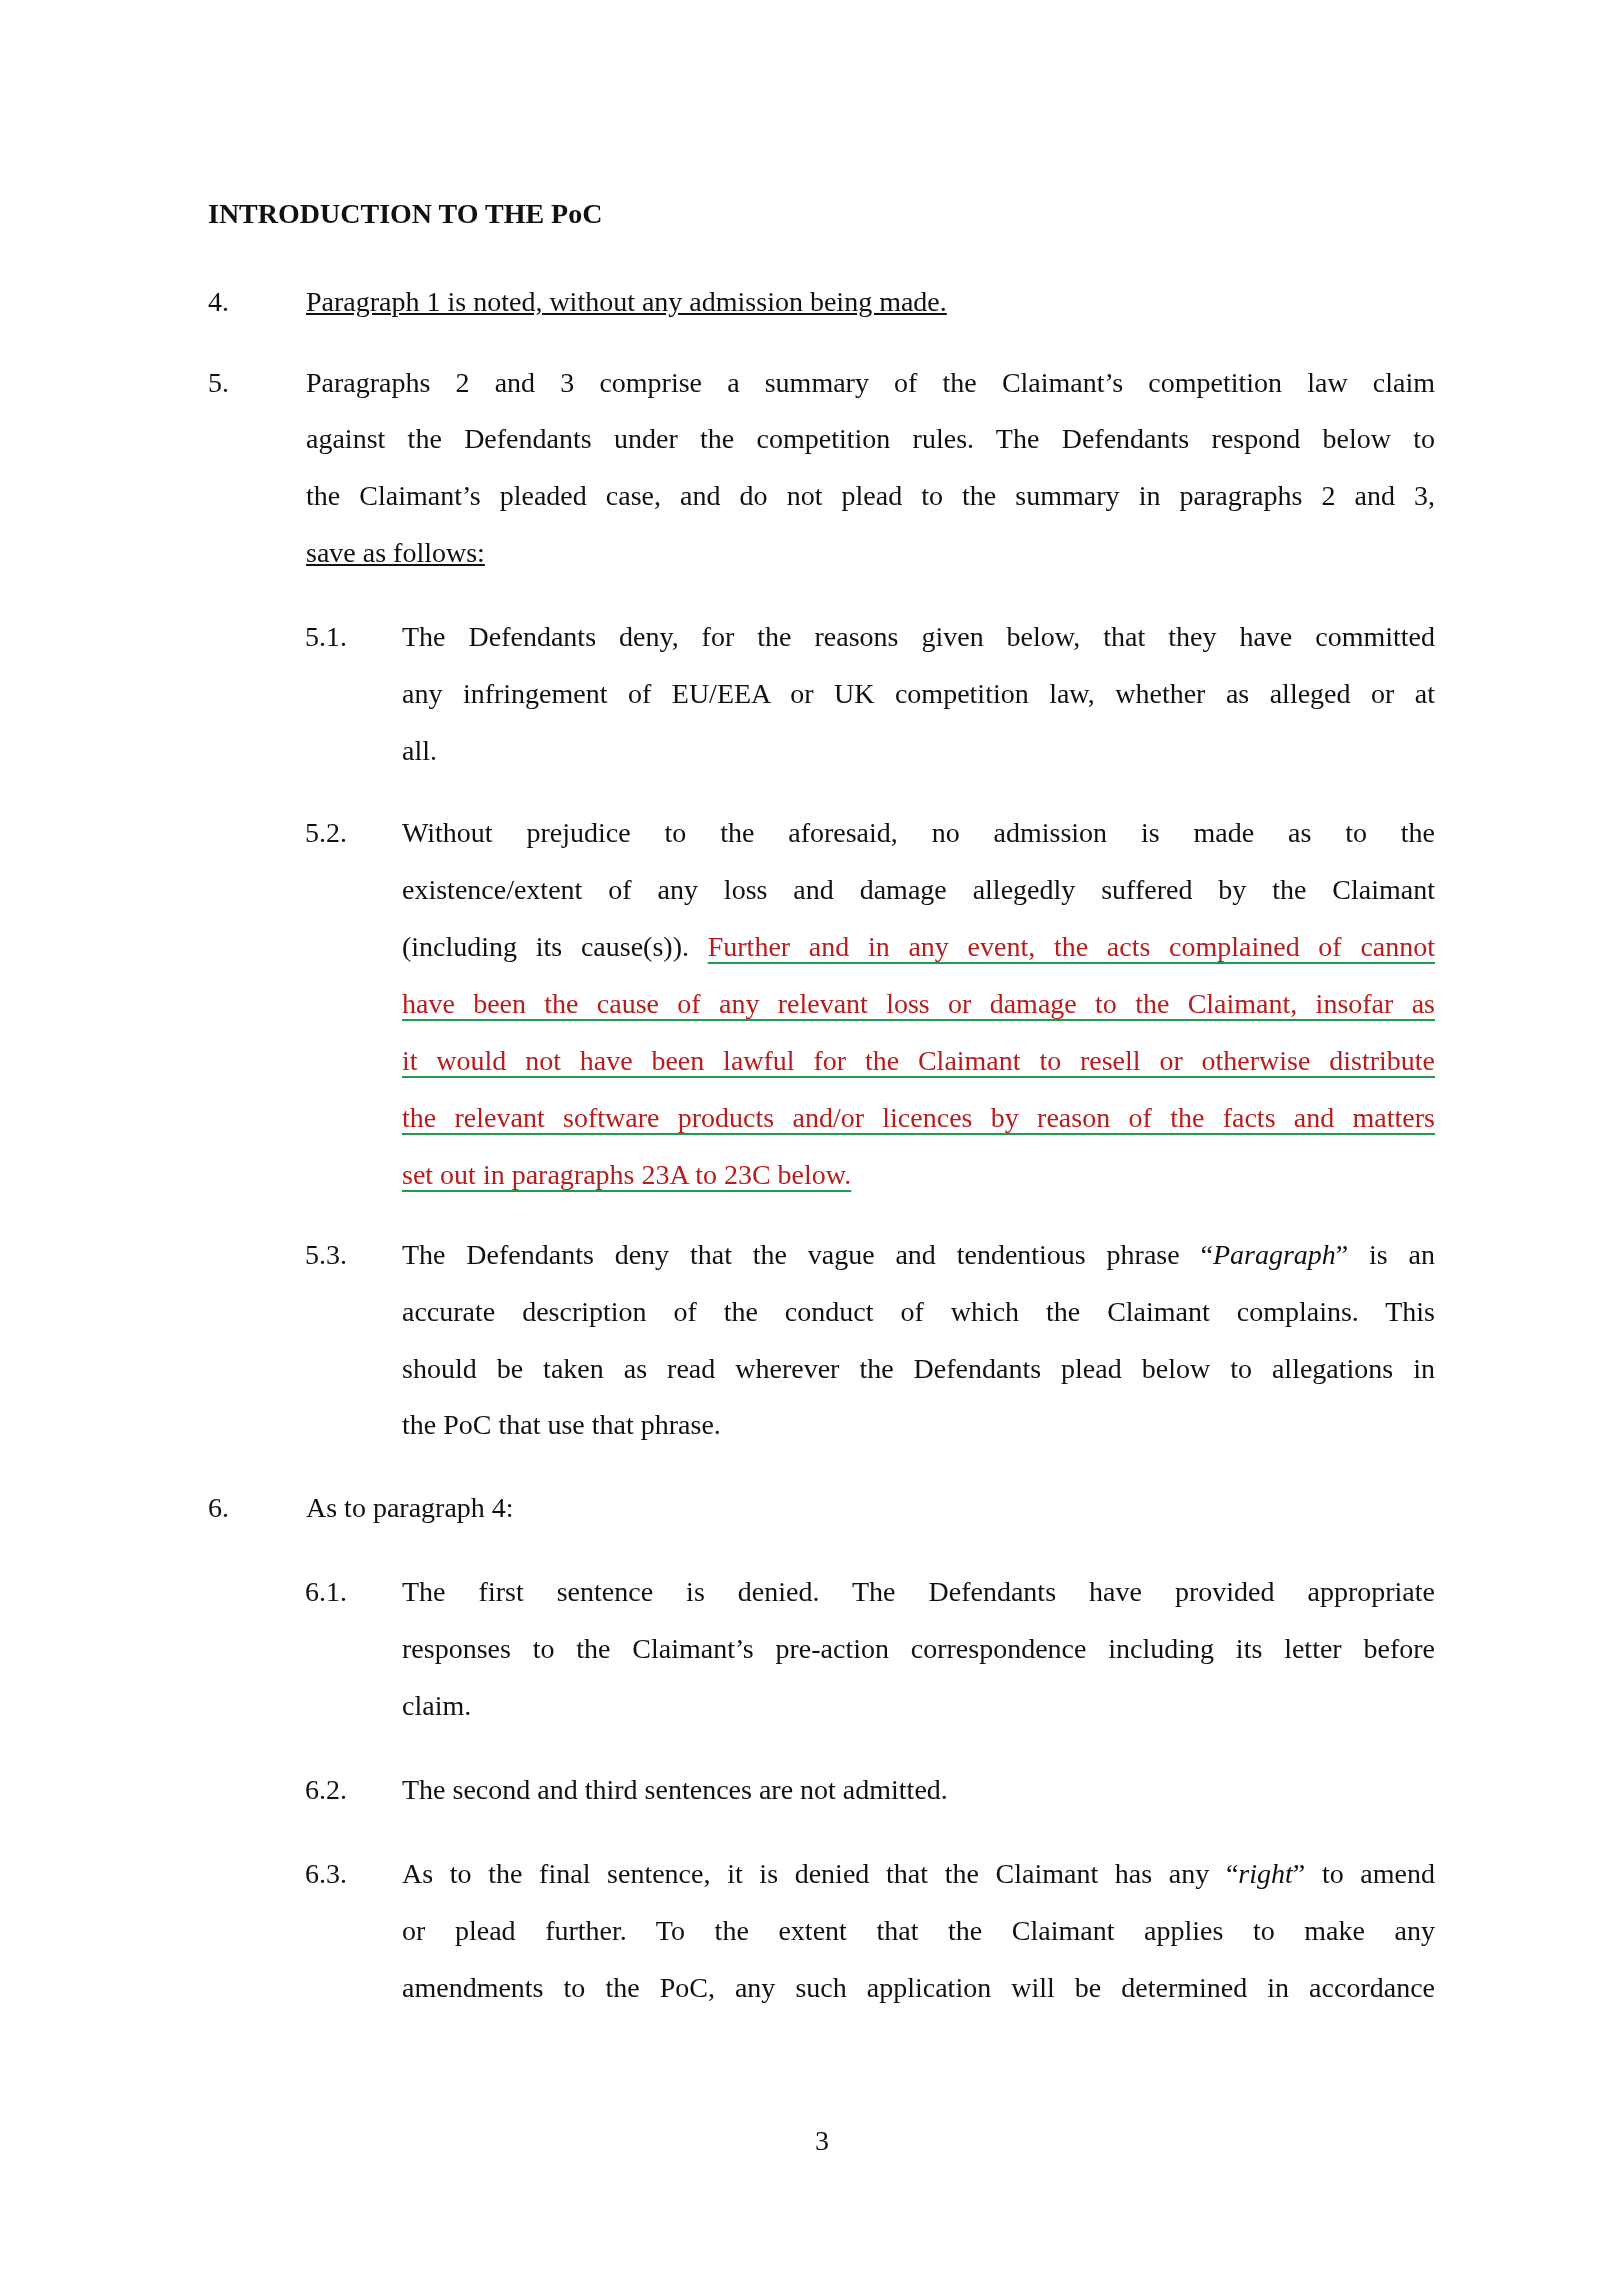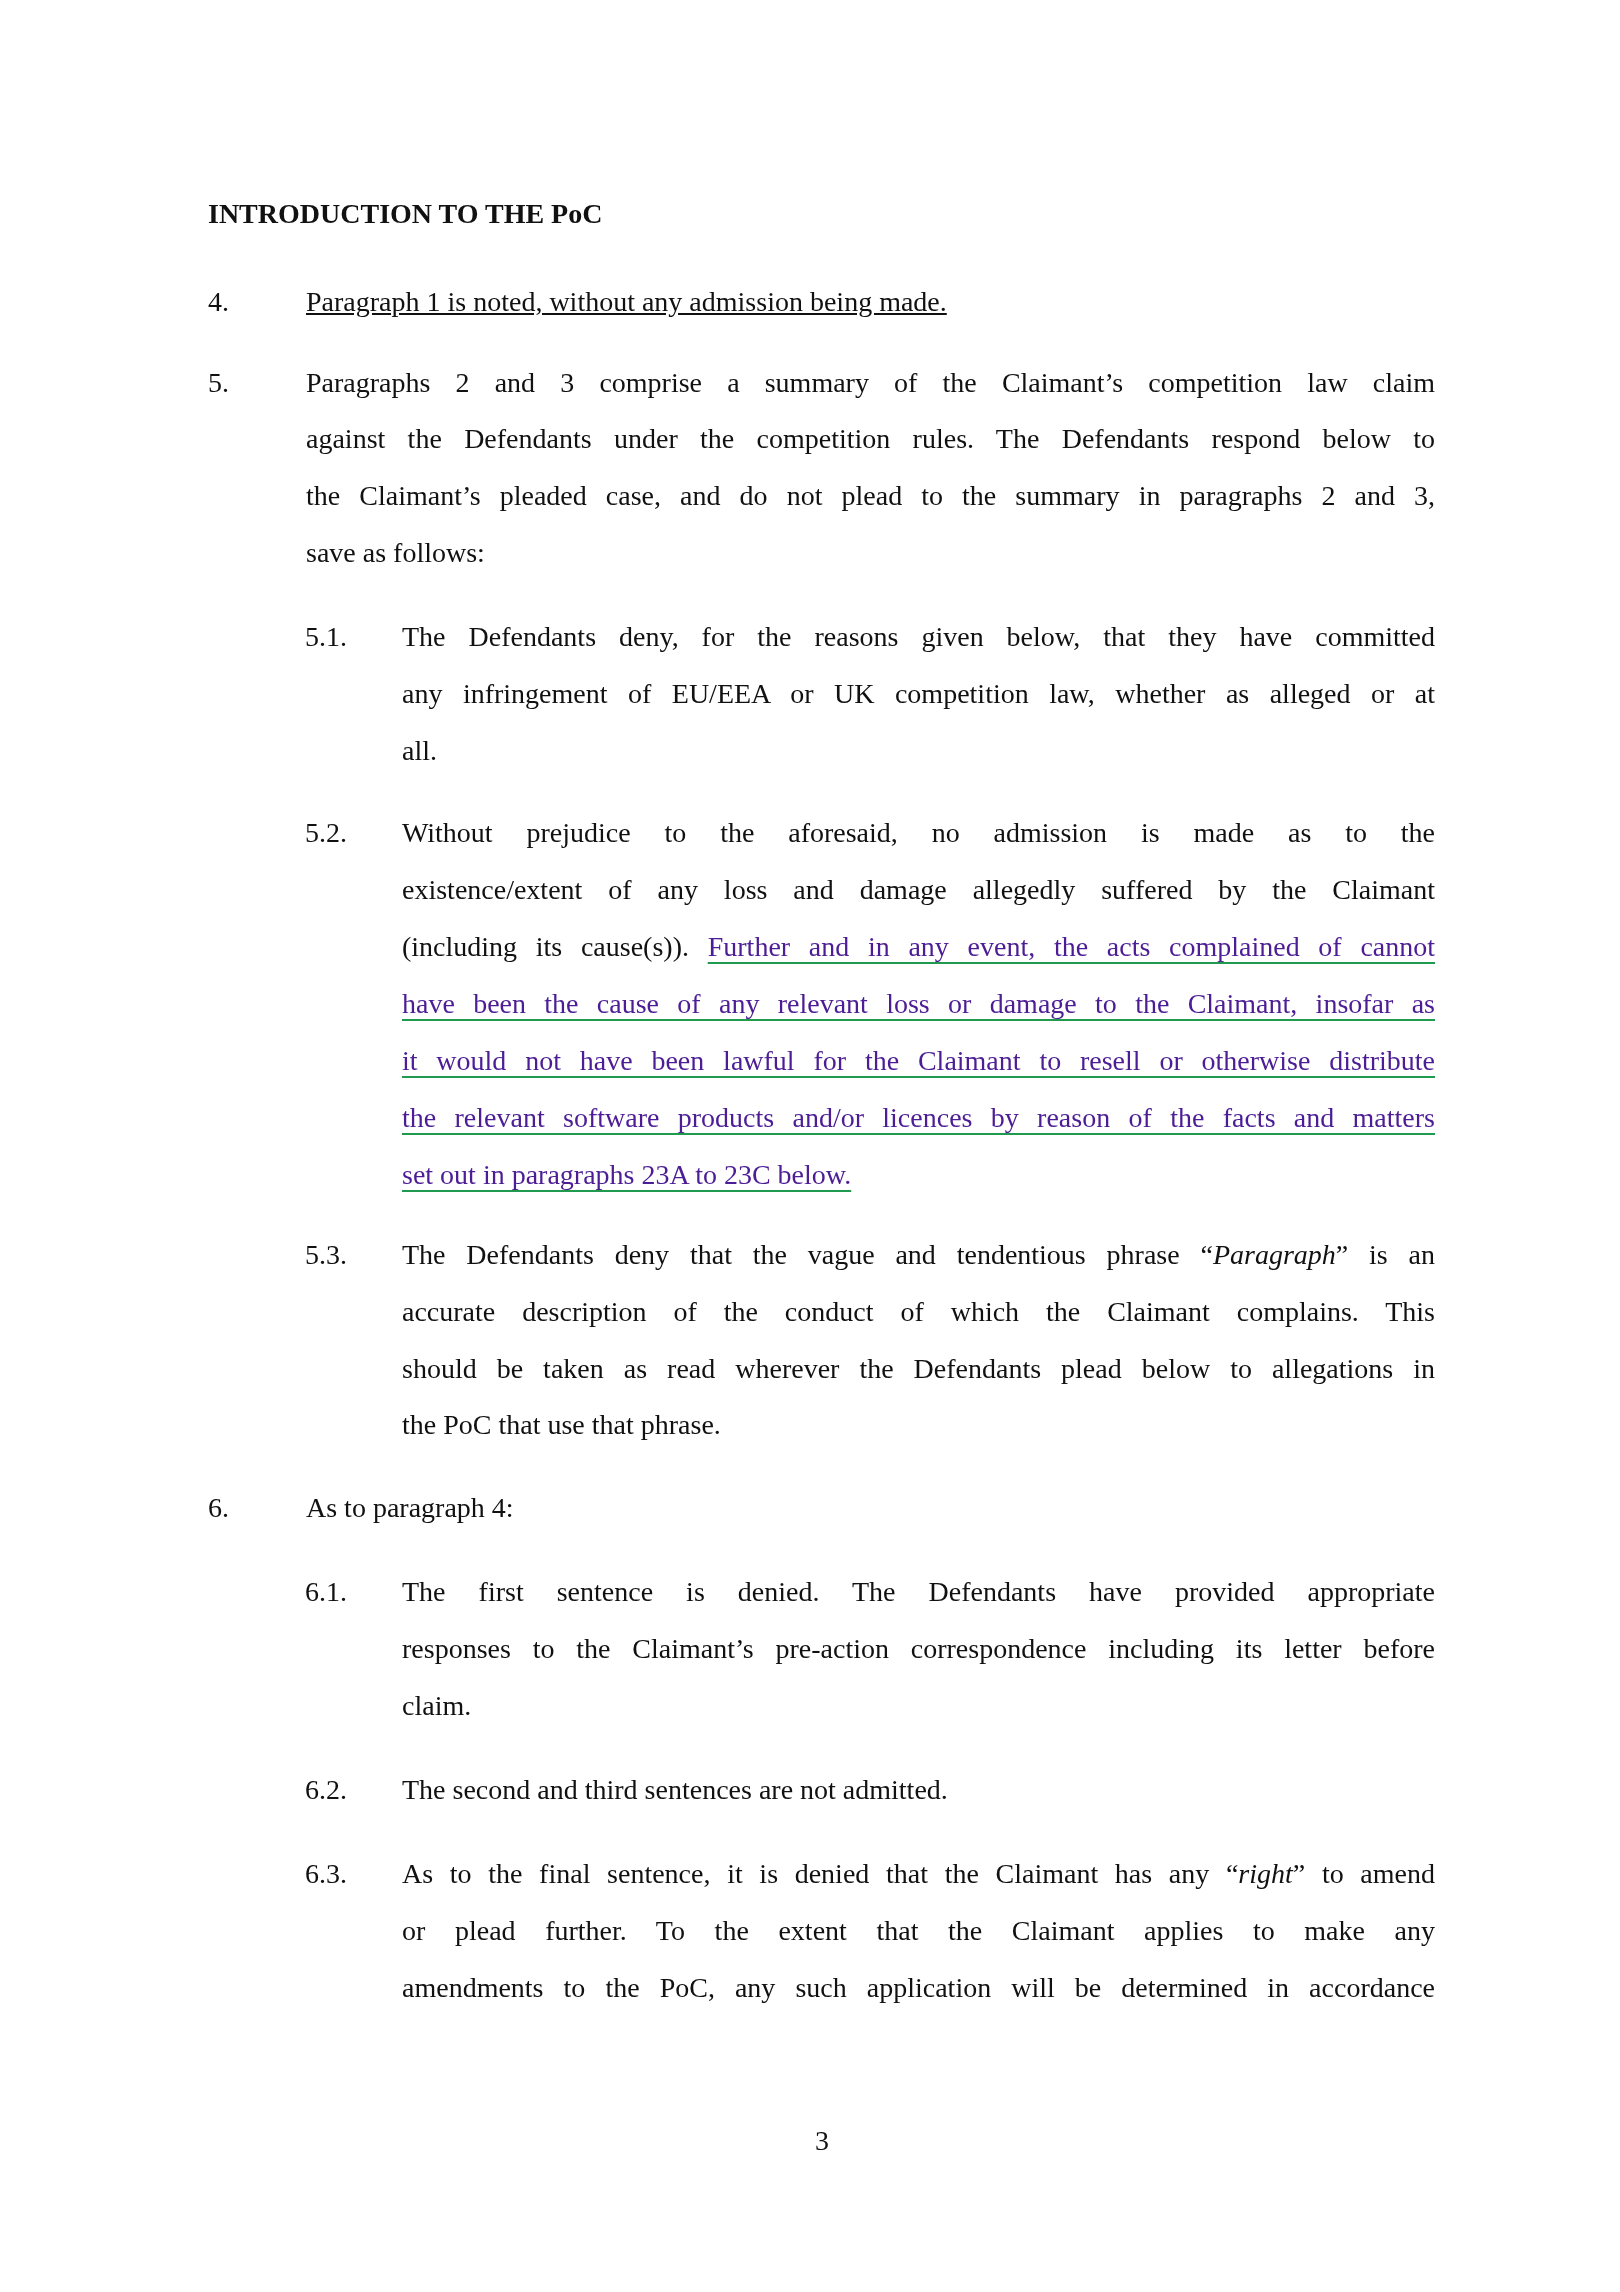--- a/index.html
+++ b/index.html
@@ -3,21 +3,21 @@
 <meta charset="utf-8">
 <style>
   html, body { margin: 0; padding: 0; background: #ffffff; }
   body { width: 1620px; height: 2293px; position: relative; overflow: hidden;
          font-family: "Liberation Serif", "DejaVu Serif", serif; color: #111111; }
   .page { position: absolute; left: 12px; top: 0; width: 1620px; height: 2293px; background: #fff; }
   .ln { position: absolute; font-size: 28px; line-height: 33px; white-space: nowrap; }
   .heading { font-weight: bold; }
   .num { position: absolute; font-size: 28px; line-height: 33px; }
   .j { text-align: justify; text-align-last: justify; white-space: normal; }
-  .green { color: #4c1d95; text-decoration: underline; text-decoration-color: #1f9a4f;
+  .green { color: #b91c1c; text-decoration: underline; text-decoration-color: #1f9a4f;
            text-decoration-thickness: 2px; text-underline-offset: 5.9px; }
   em { font-style: italic; }
   .pageno { position: absolute; font-size: 28px; line-height: 33px; }
 </style>
 </head>
 <body>
 
 <div class="page">
 
   <div class="ln heading" style="left:196px; top:197px;">INTRODUCTION TO THE PoC</div>
@@ -25,21 +25,21 @@
   <div>
     <div class="num" style="left:196px; top:285px;">4.</div>
     <div class="ln" style="left:294px; top:285px;text-decoration:underline;">Paragraph 1 is noted, without any admission being made.</div>
   </div>
 
   <div>
     <div class="num" style="left:196px; top:366px;">5.</div>
     <div class="ln j" style="left:294px; top:366px; width:1129px;">Paragraphs 2 and 3 comprise a summary of the Claimant’s competition law claim</div>
     <div class="ln j" style="left:294px; top:422px; width:1129px;">against the Defendants under the competition rules. The Defendants respond below to</div>
     <div class="ln j" style="left:294px; top:479px; width:1129px;">the Claimant’s pleaded case, and do not plead to the summary in paragraphs 2 and 3,</div>
-    <div class="ln" style="left:294px; top:536px;">save as follows:</div>
+    <div class="ln" style="left:294px; top:536px;text-decoration:underline;">save as follows:</div>
   </div>
 
   <div>
     <div class="num" style="left:293px; top:620px;">5.1.</div>
     <div class="ln j" style="left:390px; top:620px; width:1033px;">The Defendants deny, for the reasons given below, that they have committed</div>
     <div class="ln j" style="left:390px; top:677px; width:1033px;">any infringement of EU/EEA or UK competition law, whether as alleged or at</div>
     <div class="ln" style="left:390px; top:734px;">all.</div>
   </div>
 
   <div>

